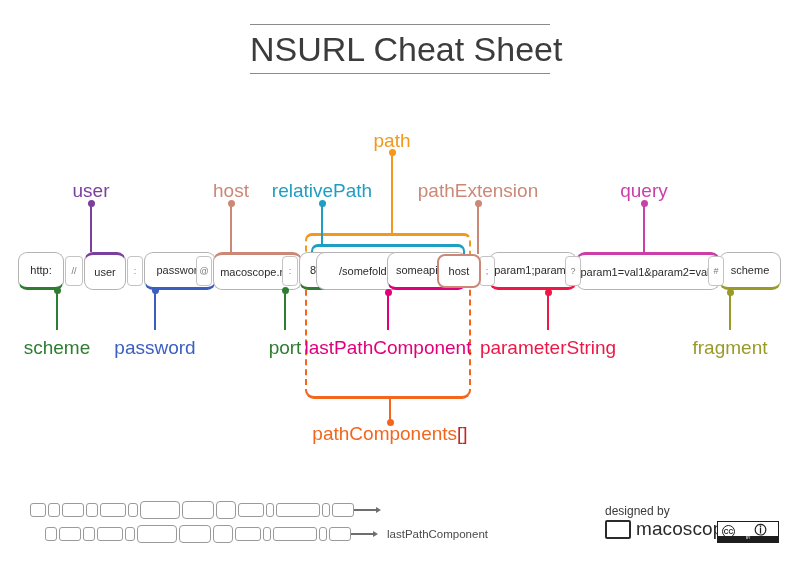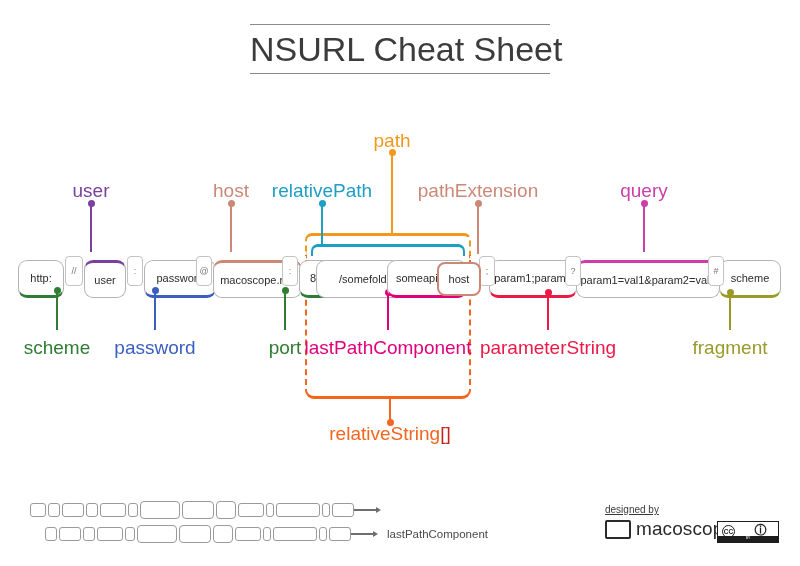--- a/index.html
+++ b/index.html
@@ -11,21 +11,21 @@
   #title-block{left:250px;top:24px;width:300px;text-align:center;}
   #title-rule-top,#title-rule-bottom{height:1px;background:#8a8a8a;width:300px;}
   #page-title{font-size:34px;color:#3c3c3c;letter-spacing:0px;line-height:48px;
       font-family:"Liberation Sans",sans-serif;white-space:nowrap;}
 
   
   #urlbar{left:18px;top:252px;height:38px;}
   .seg{position:absolute;top:0;height:38px;box-sizing:border-box;
        border:1.4px solid #b4b4b4;border-radius:9px;background:#fff;
        display:flex;align-items:center;justify-content:center;
-       font-size:11px;color:#2b2b2b;white-space:nowrap;margin-top:8px;}
+       font-size:11px;color:#2b2b2b;white-space:nowrap;}
   .sep{position:absolute;top:4px;height:30px;box-sizing:border-box;
        border:1.2px solid #c3c3c3;border-radius:4px;background:#fff;
        display:flex;align-items:center;justify-content:center;
        font-size:9px;color:#7a7a7a;z-index:1;}
   .seg.tb{border-top-width:3.4px;}
   .seg.bb{border-bottom-width:3.4px;}
   .seg.nested{height:34px;top:2px;border-width:2.2px;border-radius:8px;font-size:11px;}
 
   
   .lbl{position:absolute;white-space:nowrap;font-size:19px;
@@ -42,21 +42,21 @@
   .mini-wrap{position:absolute;height:14px;}
   .mini-seg{position:absolute;top:0;height:14px;box-sizing:border-box;
        border:1.1px solid #9a9a9a;border-radius:3px;background:#fff;}
   .mini-seg.tall{height:18px;top:-2px;border-radius:4px;}
   .mini-line{position:absolute;height:1.6px;background:#6e6e6e;}
   .mini-arrow{position:absolute;width:0;height:0;
        border-top:3.5px solid transparent;border-bottom:3.5px solid transparent;
        border-left:5px solid #6e6e6e;}
   .legend-txt{position:absolute;font-size:11.5px;color:#4a4a4a;white-space:nowrap;}
 
-  #designed-by{position:absolute;font-size:10px;color:#3a3a3a;white-space:nowrap;text-decoration:underline;}
+  #designed-by{position:absolute;font-size:12px;color:#3a3a3a;white-space:nowrap;}
   #macoscope-square{position:absolute;box-sizing:border-box;border:2px solid #2b2b2b;border-radius:2px;}
   #macoscope-word{position:absolute;font-size:19px;color:#2b2b2b;white-space:nowrap;letter-spacing:0.1px;}
 
   #cc-badge{position:absolute;box-sizing:border-box;border:1.4px solid #1d1d1d;background:#fff;}
   .cc-glyph{position:absolute;border-radius:50%;box-sizing:border-box;
        border:1.6px solid #1d1d1d;display:flex;align-items:center;justify-content:center;
        font-size:6.5px;color:#1d1d1d;font-weight:bold;}
   #cc-bar{position:absolute;background:#1d1d1d;}
   #cc-bar-txt{position:absolute;font-size:3.4px;color:#ffffff;text-align:center;width:100%;}
 </style>
@@ -70,21 +70,21 @@
     <div id="page-title">NSURL Cheat Sheet</div>
     <div id="title-rule-bottom"></div>
   </div>
 
   <div id="brackets-layer" class="abs" style="left:0;top:0;width:800px;height:566px;">
       <div class="bracket" style="left: 305px; top: 233px; width: 166px; height: 22px; border-top: 3px solid rgb(242, 152, 29); border-left: 2.4px dashed rgb(242, 152, 29); border-right: 2.4px dashed rgb(242, 152, 29); border-radius: 7px 7px 0px 0px;"></div>
       <div class="bracket" style="left: 311px; top: 244px; width: 154px; height: 12px; border-top: 3px solid rgb(31, 158, 196); border-left: 2.4px solid rgb(31, 158, 196); border-right: 2.4px solid rgb(31, 158, 196); border-radius: 7px 7px 0px 0px;"></div>
       <div class="bracket" style="left: 305px; top: 255px; width: 166px; height: 144px; border-bottom: 3px solid rgb(242, 102, 29); border-left: 2.4px dashed rgb(242, 102, 29); border-right: 2.4px dashed rgb(242, 102, 29); border-radius: 0px 0px 9px 9px;"></div>
       <div class="conn" style="left: 388.8px; top: 399px; height: 24px; background: rgb(242, 102, 29);"></div>
       <div class="dot" style="left: 386.5px; top: 419px; background: rgb(242, 102, 29);"></div>
-      <div class="lbl" style="left: 0px; top: 423px; width: 800px; text-align: center; color: rgb(242, 102, 29); transform: translateX(-10px);"><span>relativeString</span><span style="color: rgb(196, 35, 31);">[]</span></div>
+      <div class="lbl" style="left: 0px; top: 423px; width: 800px; text-align: center; color: rgb(242, 102, 29); transform: translateX(-10px);"><span>pathComponents</span><span style="color: rgb(196, 35, 31);">[]</span></div>
     </div>
 
   <div id="labels-top" class="abs" style="left:0;top:0;width:800px;height:566px;">
       <div class="lbl" style="left: 0px; top: 180px; width: 800px; text-align: center; color: rgb(123, 63, 157); transform: translateX(-309px);">user</div>
       <div class="conn" style="left: 89.8px; top: 203px; height: 49px; background: rgb(123, 63, 157);"></div>
       <div class="dot" style="left: 87.5px; top: 200px; background: rgb(123, 63, 157);"></div>
       <div class="lbl" style="left: 0px; top: 180px; width: 800px; text-align: center; color: rgb(204, 136, 119); transform: translateX(-169px);">host</div>
       <div class="conn" style="left: 229.8px; top: 203px; height: 49px; background: rgb(204, 136, 119);"></div>
       <div class="dot" style="left: 227.5px; top: 200px; background: rgb(204, 136, 119);"></div>
       <div class="lbl" style="left: 0px; top: 180px; width: 800px; text-align: center; color: rgb(31, 158, 196); transform: translateX(-78px);">relativePath</div>

